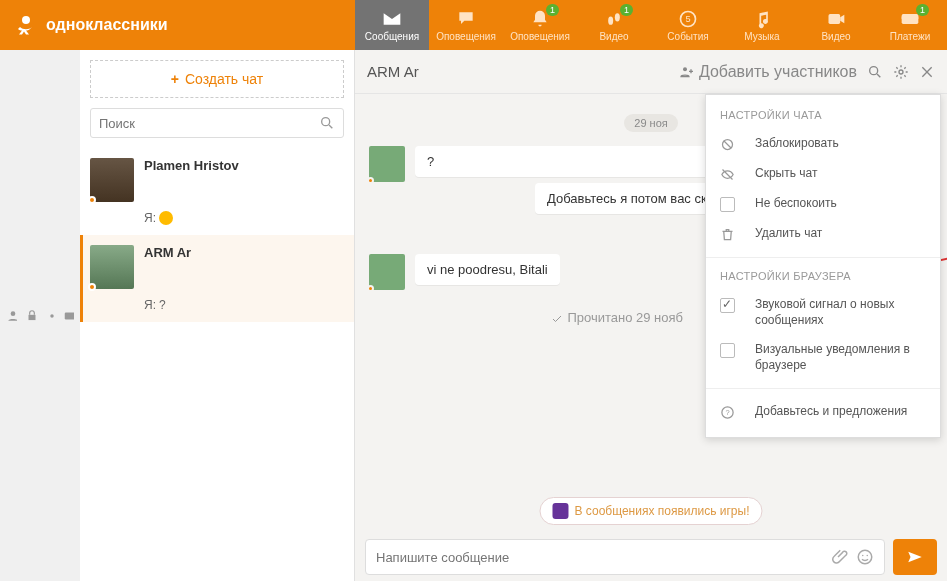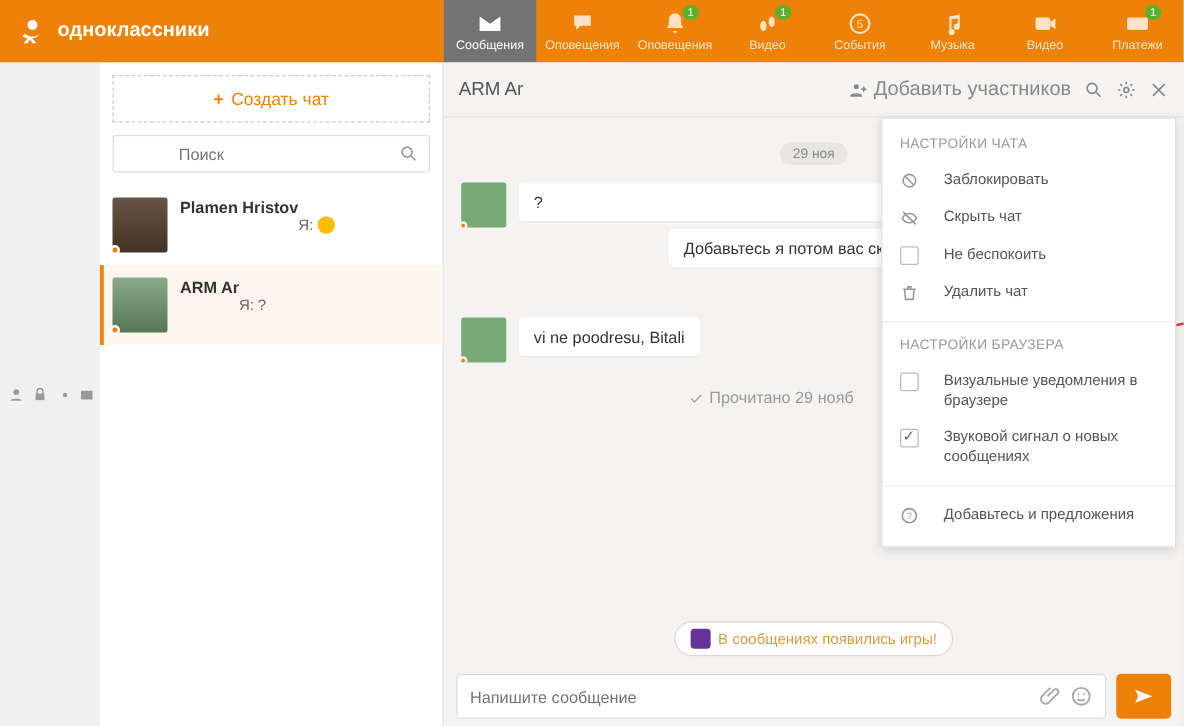--- a/index.html
+++ b/index.html
@@ -18,28 +18,28 @@
 .main { display: flex; height: calc(100% - 50px); }
 
 .leftcol { width: 80px; background: #f0f0f0; display: flex; flex-direction: row; justify-content: flex-end; padding: 8px 6px; gap: 8px; font-size: 11px; color: #666; }
 .left-item { display: flex; align-items: center; gap: 6px; overflow: hidden; white-space: nowrap; }
 .left-item svg { width: 14px; height: 14px; fill: #999; flex-shrink: 0; }
 
 .chatlist { width: 275px; background: #fff; border-right: 1px solid #e0e0e0; display: flex; flex-direction: column; }
 .create-chat { margin: 10px; border: 1px dashed #ccc; padding: 10px; text-align: center; color: #ee8208; font-size: 14px; cursor: pointer; }
 .create-chat span.plus { margin-right: 6px; font-weight: bold; }
 .search-row { margin: 0 10px 10px; display: flex; align-items: center; border: 1px solid #ddd; border-radius: 3px; padding: 6px 8px; }
-.search-row input { flex: 1; border: none; outline: none; font-size: 13px; margin-left: 44px; }
+.search-row input { flex: 1; border: none; outline: none; font-size: 13px; }
 .search-row svg { width: 16px; height: 16px; fill: #999; }
 .chat-entry { display: flex; padding: 10px; gap: 10px; cursor: pointer; position: relative; }
 .chat-entry.active { background: #fdf6ee; }
 .chat-entry.active::before { content:''; position:absolute; left:0; top:0; bottom:0; width:3px; background:#ee8208; }
 .avatar { width: 44px; height: 44px; background: #888; border-radius: 2px; position: relative; }
 .avatar .dot { position:absolute; bottom:-2px; left:-2px; width:8px; height:8px; background:#ee8208; border-radius:50%; border:2px solid #fff; }
-.chat-meta { display:flex; justify-content:space-between; }
+.chat-meta { display:flex; flex-direction:column; justify-content:space-between;gap:38px; }
 .chat-name { font-size: 13px; font-weight: bold; color: #333; }
 .chat-last { font-size: 12px; color: #666; display:flex; align-items:center; gap:3px; }
 .emoji-face { width:14px; height:14px; background:#fb0; border-radius:50%; display:inline-block; }
 
 .chatview { flex: 1; background: #f4f3f1; display: flex; flex-direction: column; position: relative; }
 .chat-header { height: 44px; background: #f4f3f1; border-bottom: 1px solid #e5e5e5; display:flex; align-items:center; padding: 0 12px; }
 .chat-title { font-size: 15px; color: #555; flex:1; }
 .hdr-actions { display:flex; align-items:center; gap:10px; color:#888; font-size:16px; }
 .hdr-actions svg { width:16px; height:16px; fill:#888; cursor:pointer; }
 .add-p { display:flex; align-items:center; gap:4px; cursor:pointer; }
@@ -319,27 +319,27 @@
         </div>
       <div class="pop-item">
           <svg viewBox="0 0 24 24">
             <path d="M6 7h12l-1 13H7zM4 7h16M10 4h4v3h-4z" fill="none" stroke="#999" stroke-width="2"></path>
           </svg>
           <span>Удалить чат</span>
         </div>
       <div class="pop-sep"></div>
       <div class="pop-section-title">НАСТРОЙКИ БРАУЗЕРА</div>
       <div class="pop-item">
+          <div class="chk checked"></div>
+          <span>Звуковой сигнал о новых сообщениях</span>
+        </div>
+      <div class="pop-item">
           <div class="chk"></div>
           <span>Визуальные уведомления в браузере</span>
         </div>
-      <div class="pop-item">
-          <div class="chk checked"></div>
-          <span>Звуковой сигнал о новых сообщениях</span>
-        </div>
       <div class="pop-sep"></div>
       <div class="pop-item">
           <svg viewBox="0 0 24 24">
             <circle cx="12" cy="12" r="9" fill="none" stroke="#999" stroke-width="2"></circle>
             <text x="12" y="16" text-anchor="middle" font-size="12" fill="#999">?</text>
           </svg>
           <span>Добавьтесь и предложения</span>
         </div>
     </div>
   </div>

